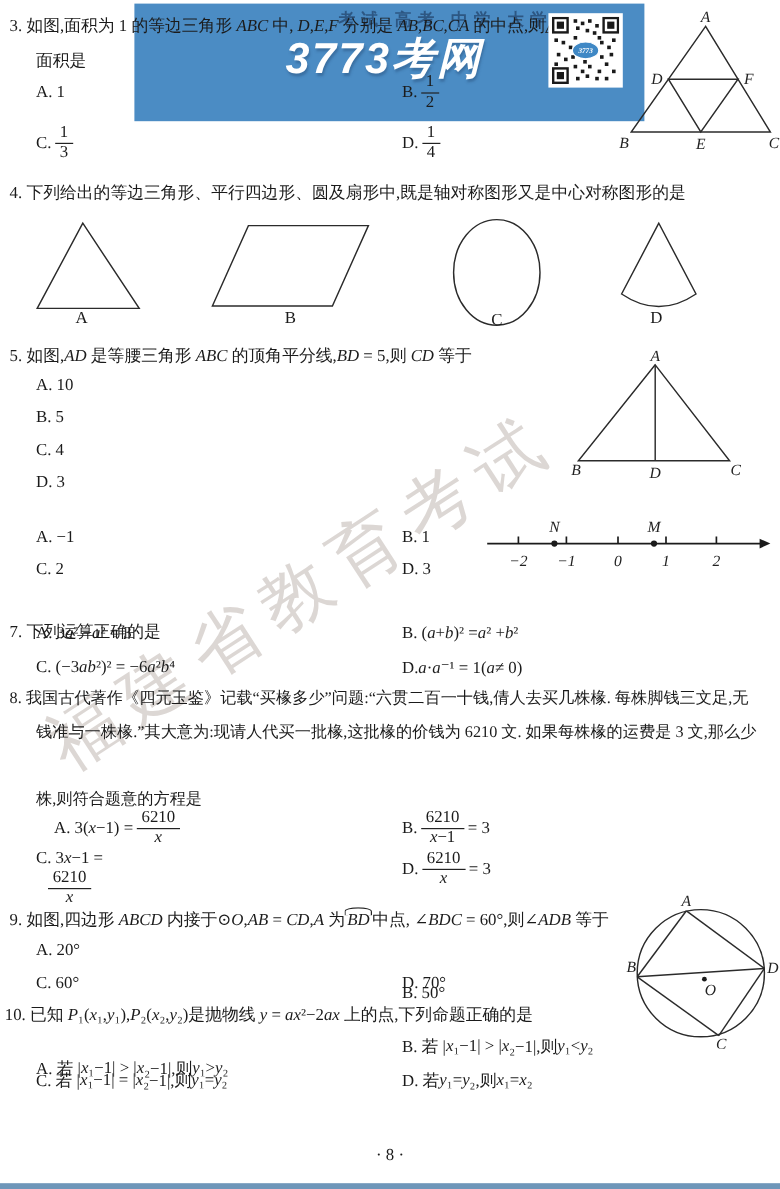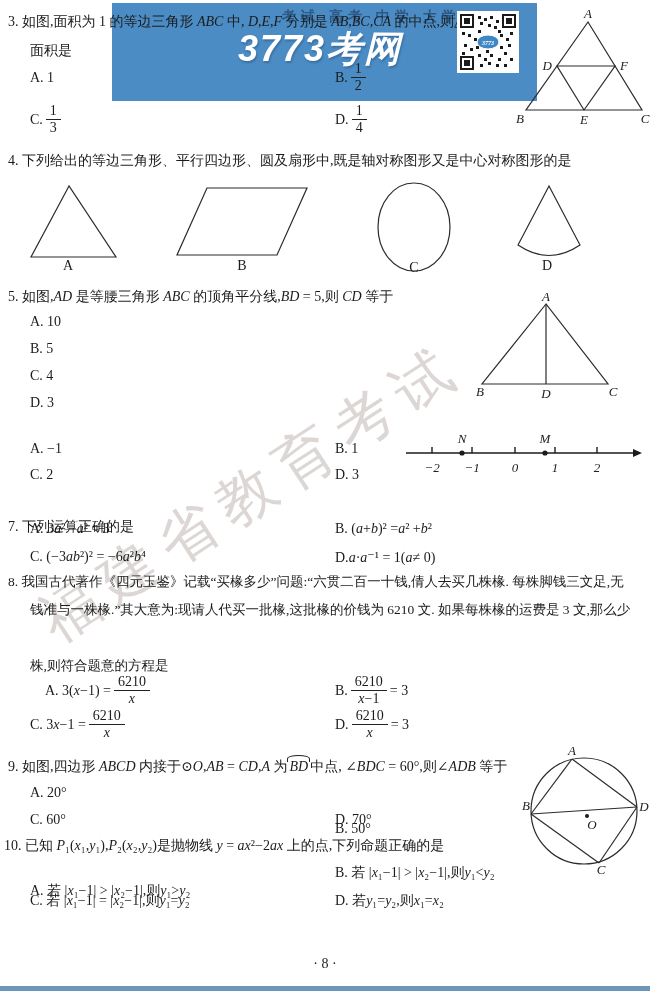--- a/index.html
+++ b/index.html
@@ -264,21 +264,21 @@
       <span><span></span></span>
   </div>
   <div class="opt" style="left:335px;top:674px;">
     <span><span>B. </span></span>
       <span class="frac">
         <span class="top"><span>6210</span></span>
         <span class="bot"><span></span><span class="mi">x</span><span>−1</span></span>
       </span>
       <span><span> = 3</span></span>
   </div>
-  <div class="opt" style="left:30px;top:708px;">
+  <div class="opt" style="left:30px;top:708px;flex-direction:column;">
     <span><span>C. 3</span><span class="mi">x</span><span>−1 = </span></span>
       <span class="frac">
         <span class="top"><span>6210</span></span>
         <span class="bot"><span></span><span class="mi">x</span></span>
       </span>
       <span><span></span></span>
   </div>
   <div class="opt" style="left:335px;top:708px;">
     <span><span>D. </span></span>
       <span class="frac">

